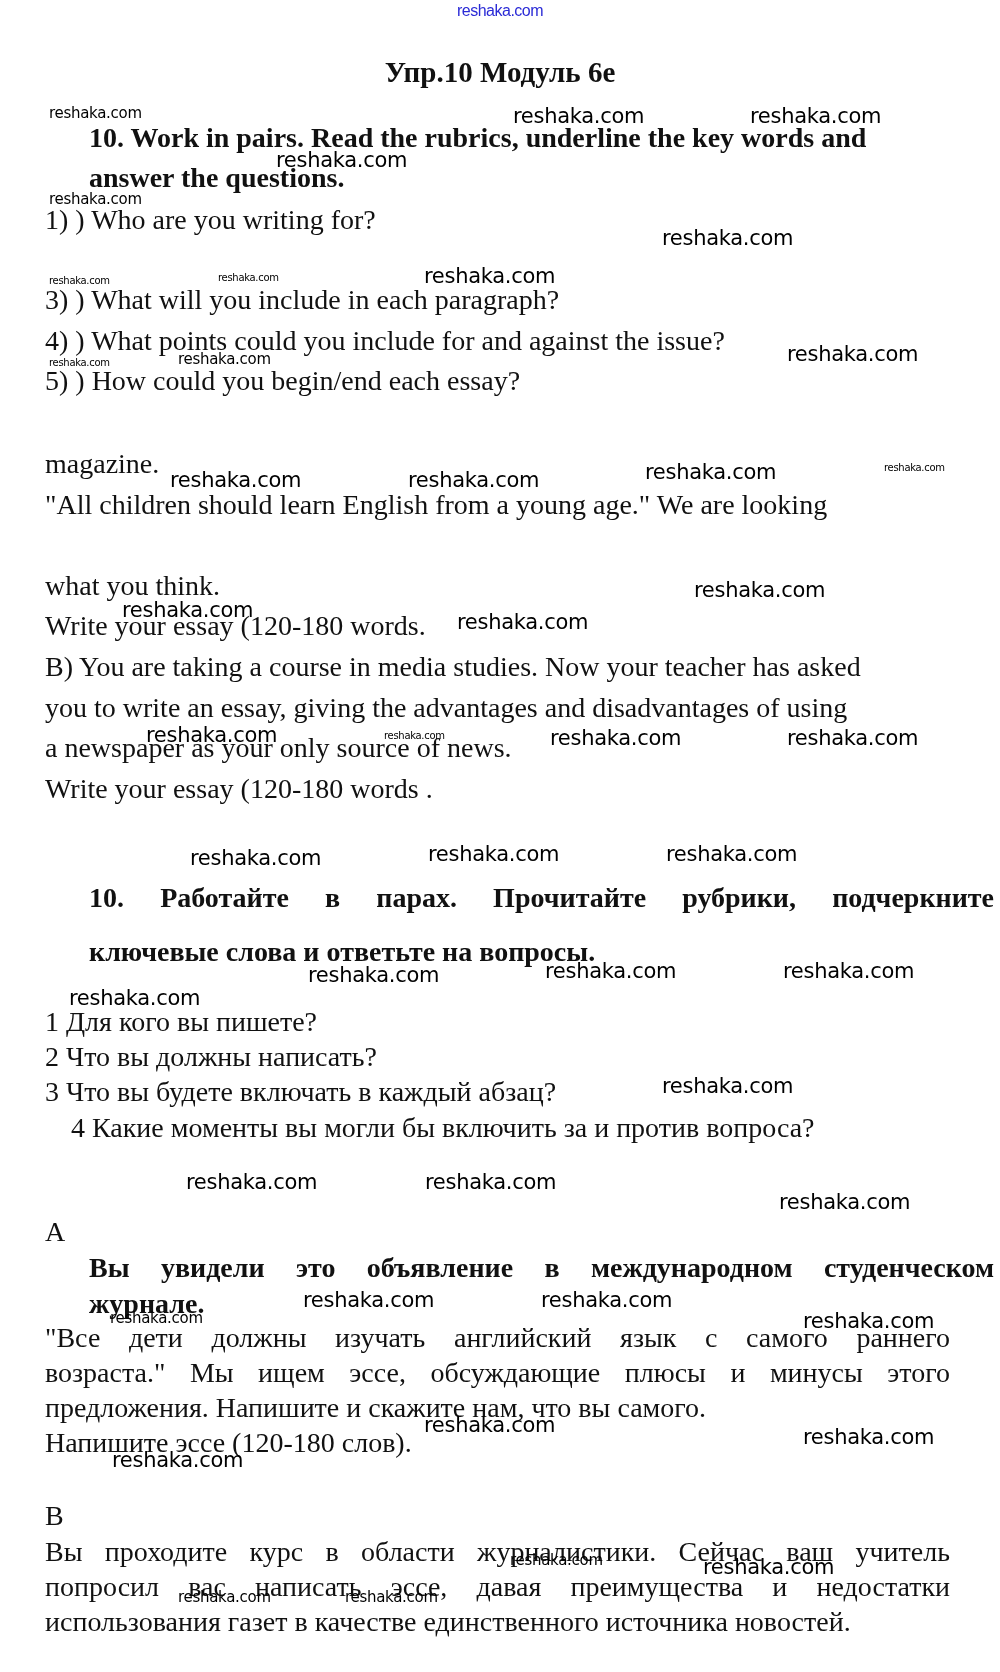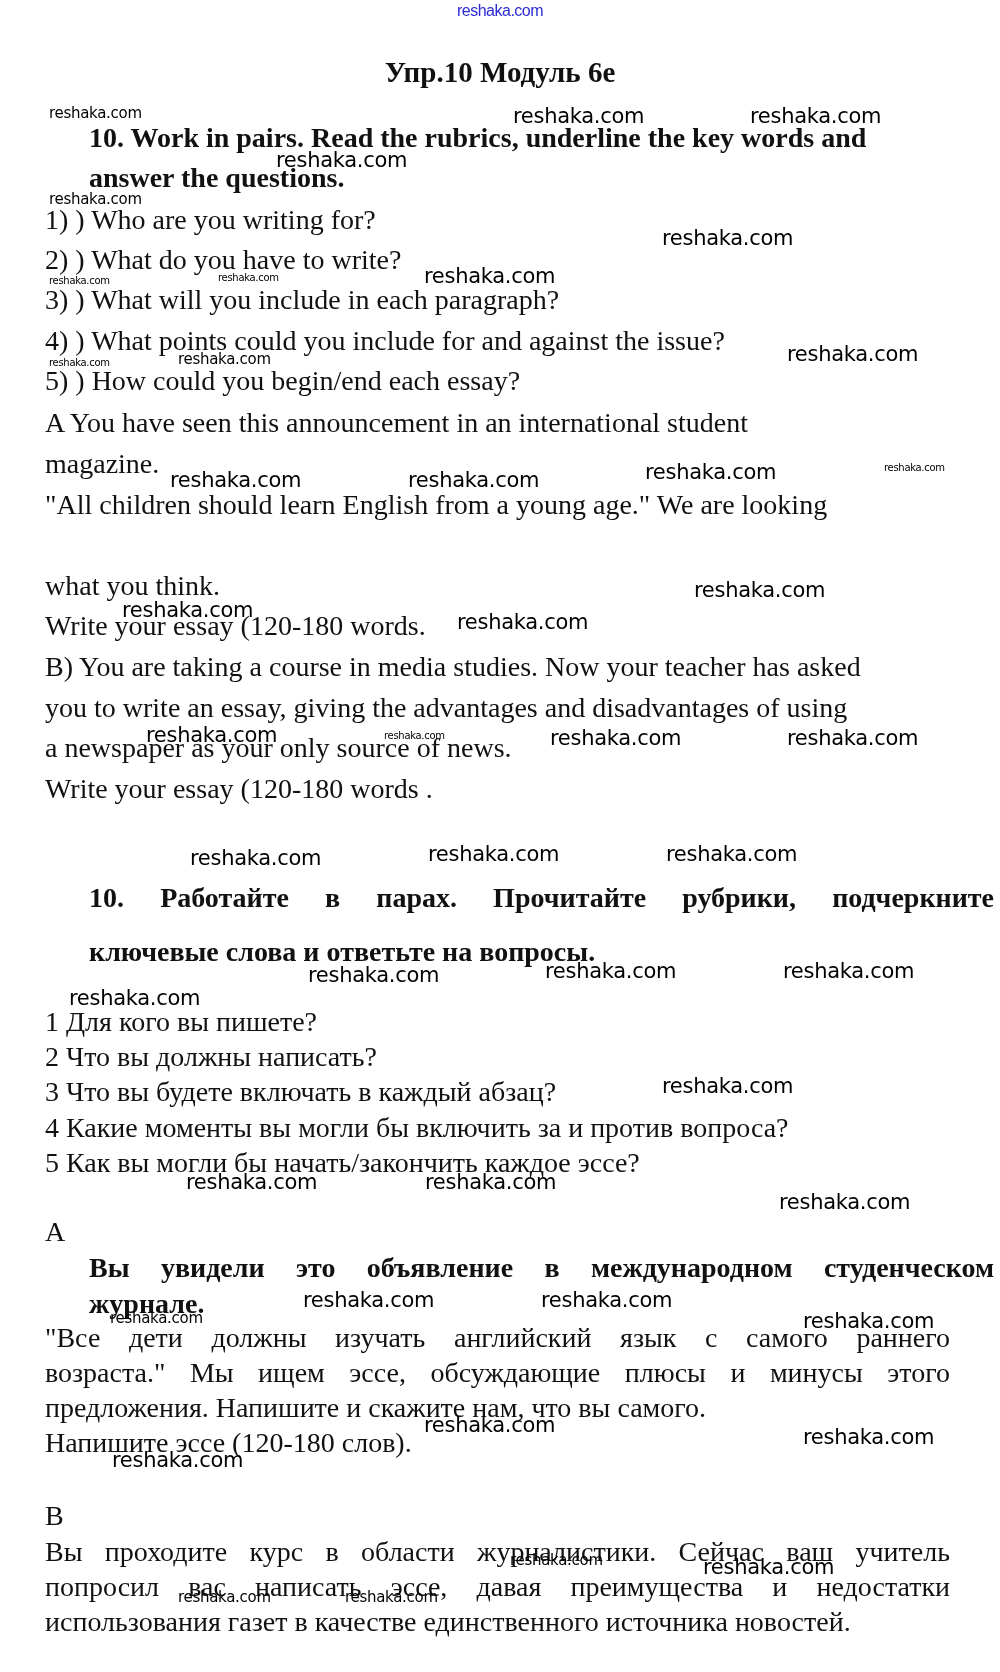--- a/index.html
+++ b/index.html
@@ -20,44 +20,41 @@
 
 <div class="page">
 
   <a class="site-link">reshaka.com</a>
   <div class="title">Упр.10 Модуль 6е</div>
 
   <div class="line bold" style="top:120px;">10. Work in pairs. Read the rubrics, underline the key words and</div>
   <div class="line bold" style="top:160px;">answer the questions.</div>
 
   <div class="line" style="top:202px;">1) ) Who are you writing for?</div>
-  <div class="line" style="top:242px;">2) ) What do you have to write?</div>
   <div class="line" style="top:282px;">3) ) What will you include in each paragraph?</div>
   <div class="line" style="top:323px;">4) ) What points could you include for and against the issue?</div>
   <div class="line" style="top:363px;">5) ) How could you begin/end each essay?</div>
 
-  <div class="line" style="top:405px;">A You have seen this announcement in an international student</div>
   <div class="line" style="top:446px;">magazine.</div>
   <div class="line" style="top:487px;">"All children should learn English from a young age." We are looking</div>
   <div class="line" style="top:568px;">what you think.</div>
   <div class="line" style="top:608px;">Write your essay (120-180 words.</div>
 
   <div class="line" style="top:649px;">B) You are taking a course in media studies. Now your teacher has asked</div>
   <div class="line" style="top:690px;">you to write an essay, giving the advantages and disadvantages of using</div>
   <div class="line" style="top:730px;">a newspaper as your only source of news.</div>
   <div class="line" style="top:771px;">Write your essay (120-180 words .</div>
 
   <div class="line bold just" style="top:880px;">10. Работайте в парах. Прочитайте рубрики, подчеркните</div>
   <div class="line bold" style="top:934px;">ключевые слова и ответьте на вопросы.</div>
 
   <div class="line" style="top:1004px;">1 Для кого вы пишете?</div>
   <div class="line" style="top:1039px;">2 Что вы должны написать?</div>
   <div class="line" style="top:1074px;">3 Что вы будете включать в каждый абзац?</div>
-  <div class="line" style="top:1110px;">4 Какие моменты вы могли бы включить за и против вопроса?</div>
-  <div class="line" style="top:1145px;">5 Как вы могли бы начать/закончить каждое эссе?</div>
+  <div class="line" style="top:1110px;margin-left:26px;">4 Какие моменты вы могли бы включить за и против вопроса?</div>
 
   <div class="line" style="top:1214px;">A</div>
   <div class="line bold just" style="top:1250px;">Вы увидели это объявление в международном студенческом</div>
   <div class="line bold" style="top:1286px;">журнале.</div>
   <div class="line just" style="top:1320px;">"Все дети должны изучать английский язык с самого раннего</div>
   <div class="line just" style="top:1355px;">возраста." Мы ищем эссе, обсуждающие плюсы и минусы этого</div>
   <div class="line" style="top:1390px;">предложения. Напишите и скажите нам, что вы самого.</div>
   <div class="line" style="top:1425px;">Напишите эссе (120-180 слов).</div>
 
   <div class="line" style="top:1498px;">B</div>

